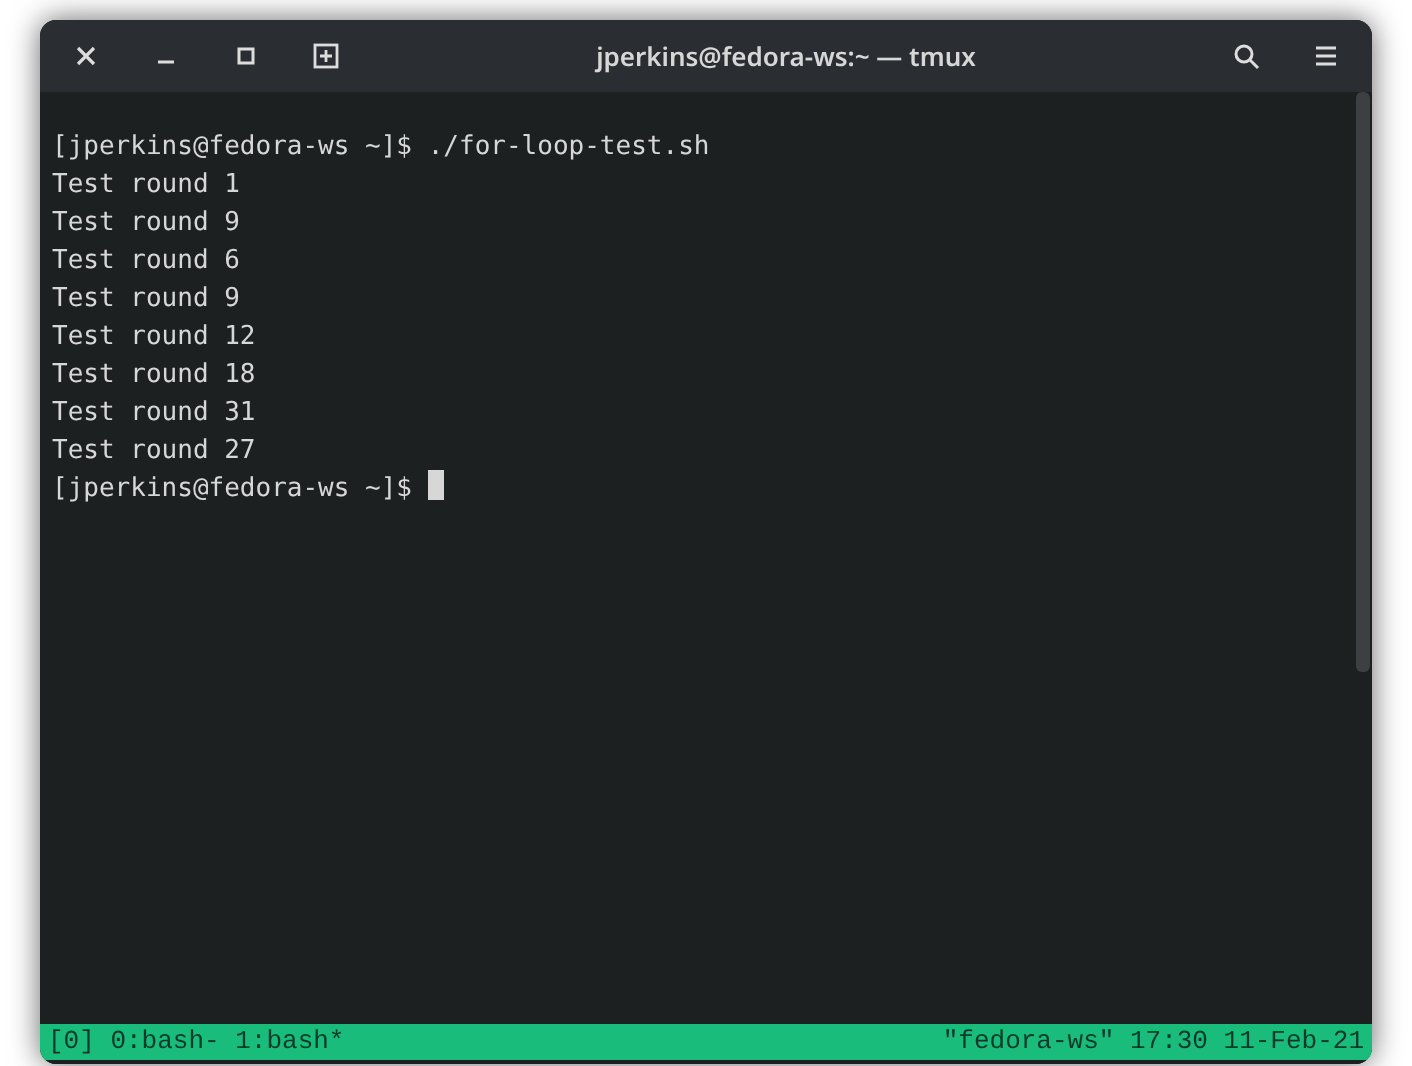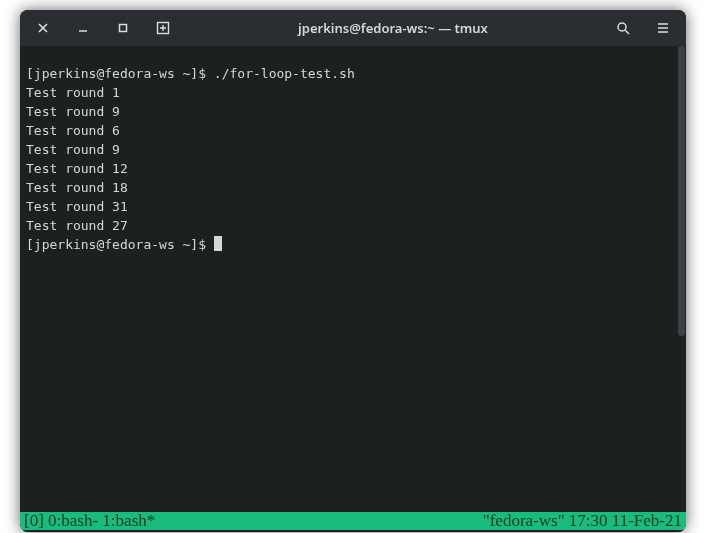--- a/index.html
+++ b/index.html
@@ -71,22 +71,22 @@
     right: 1px;
     top: 0;
     width: 7px;
     height: 290px;
     background: #3c4043;
     border-radius: 3px;
   }
   .status {
     background: #1abc7b;
     color: #0a3a2a;
-    font-family: Liberation Serif, serif;
-    font-size: 17px;
+    font-family: Liberation Mono, monospace;
+    font-size: 13px;
     height: 18px;
     line-height: 18px;
     display: flex;
     padding: 0 4px;
   }
   .status .left { flex: 1; white-space: pre; }
   .status .right { white-space: pre; }
   .footer-gap {
     height: 2px;
     background: #1c2021;

